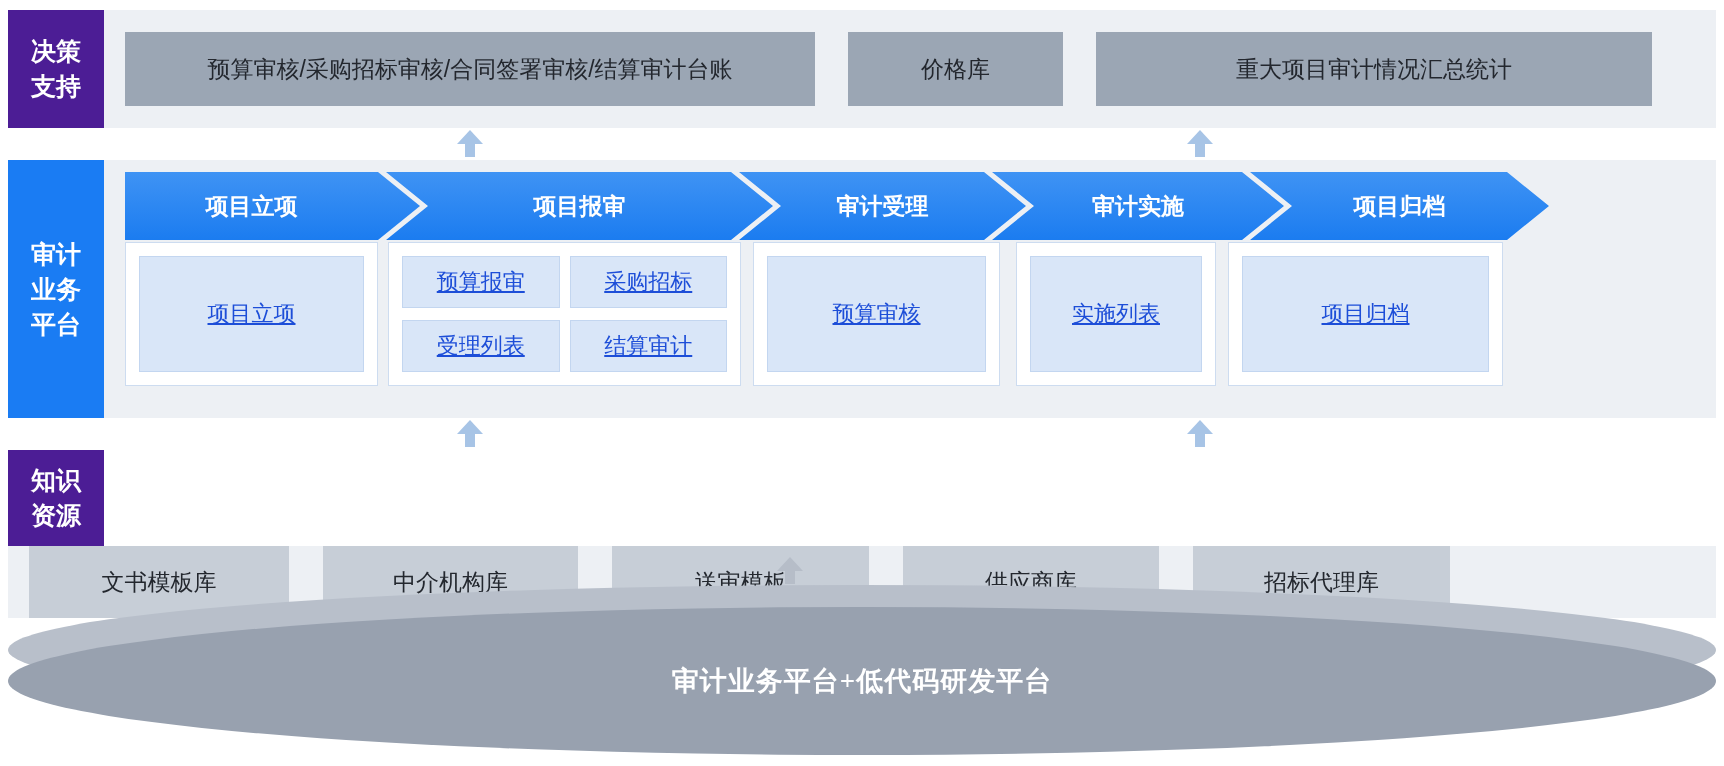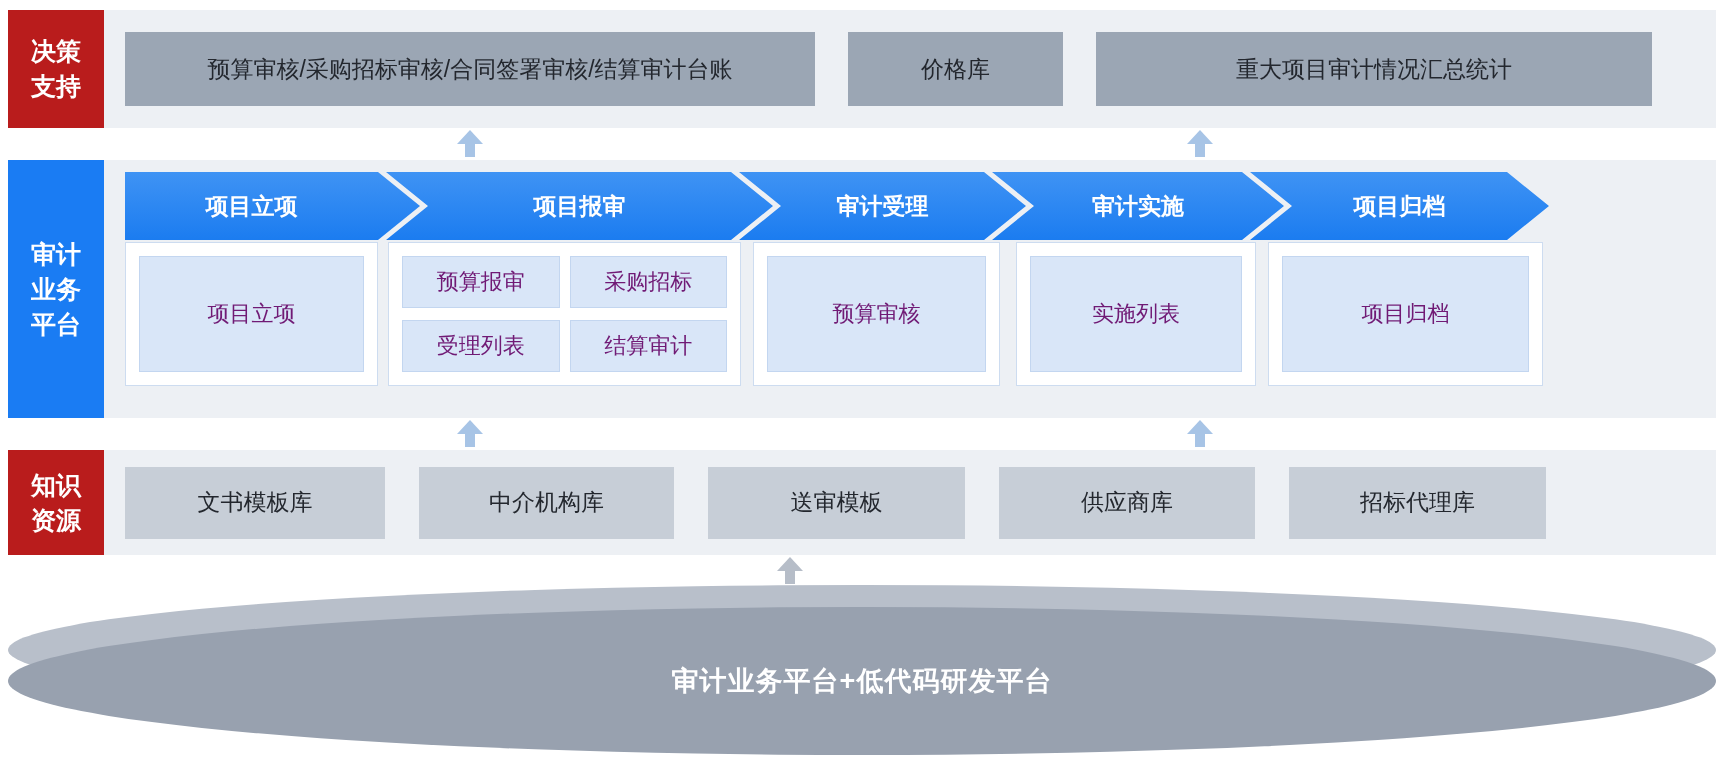--- a/index.html
+++ b/index.html
@@ -11,21 +11,21 @@
     color: #23272e;
     overflow: hidden;
   }
   .row { display: flex; width: 1708px; }
   .row-label {
     width: 96px; flex: 0 0 96px;
     display: flex; align-items: center; justify-content: center;
     color: #fff; font-weight: bold; font-size: 25px; line-height: 1.4;
   }
   .row-label span { display: inline-block; width: 56px; text-align: center; }
-  .gray-label { background: #b91c1c; }
+  .gray-label { background: #4c1d95; }
   .blue-label { background: #1a7cf3; }
   .band { flex: 1; background: #edf0f4; display: flex; align-items: center; }
 
   
   .row-decision { height: 118px; }
   .dbox {
     height: 74px; background: #9ba6b4; color: #23272e;
     display: flex; align-items: center; justify-content: center;
     font-size: 23px; margin-left: 33px;
   }
@@ -73,41 +73,41 @@
   .bodies { display: flex; margin-top: 2px; }
   .sbody {
     height: 144px; background: #ffffff; border: 1px solid #cddcf0;
     padding: 13px; display: flex;
   }
   .b1 { width: 253px; }
   .b2 { width: 353px; margin-left: 10px; display: grid;
         grid-template-columns: 1fr 1fr; grid-template-rows: 1fr 1fr;
         gap: 12px 10px; }
   .b3 { width: 247px; margin-left: 12px; }
-  .b4 { width: 240px; margin-left: 16px; }
+  .b4 { width: 200px; margin-left: 16px; }
   .b5 { width: 275px; margin-left: 12px; }
   .cell {
     flex: 1; background: #d9e6f8; border: 1px solid #c3d6f0;
     display: flex; align-items: center; justify-content: center;
-    font-size: 22px; color: #701a75;
-  }
-
-  
-  .row-knowledge { height: 105px; }
+    font-size: 22px; color: #1d4ed8; text-decoration: underline;
+  }
+
+  
+  .row-knowledge { height: 105px; flex-direction: column; }
   .kbox {
     height: 72px; background: #c7ced7; color: #23272e;
     display: flex; align-items: center; justify-content: center;
     font-size: 23px; margin-left: 34px;
   }
   .kbox.first { margin-left: 21px; text-align: center; }
   .kw1 { width: 260px; } .kw2 { width: 255px; } .kw3 { width: 257px; }
   .kw4 { width: 257px; } .kw5 { width: 256px; }
 
   
-  .platform { position: relative; width: 1708px; height: 180px; }
+  .platform { position: relative; width: 1708px; height: 180px; font-family: Liberation Serif, serif; }
   .plat-rim {
     position: absolute; left: 0; right: 0; top: 0; height: 130px;
     background: #b8bfca; border-radius: 50%;
   }
   .plat-body {
     position: absolute; left: 0; right: 0; top: 22px; height: 148px;
     background: #98a1af; border-radius: 50%;
     display: flex; align-items: center; justify-content: center;
   }
   .plat-body .plat-text {

